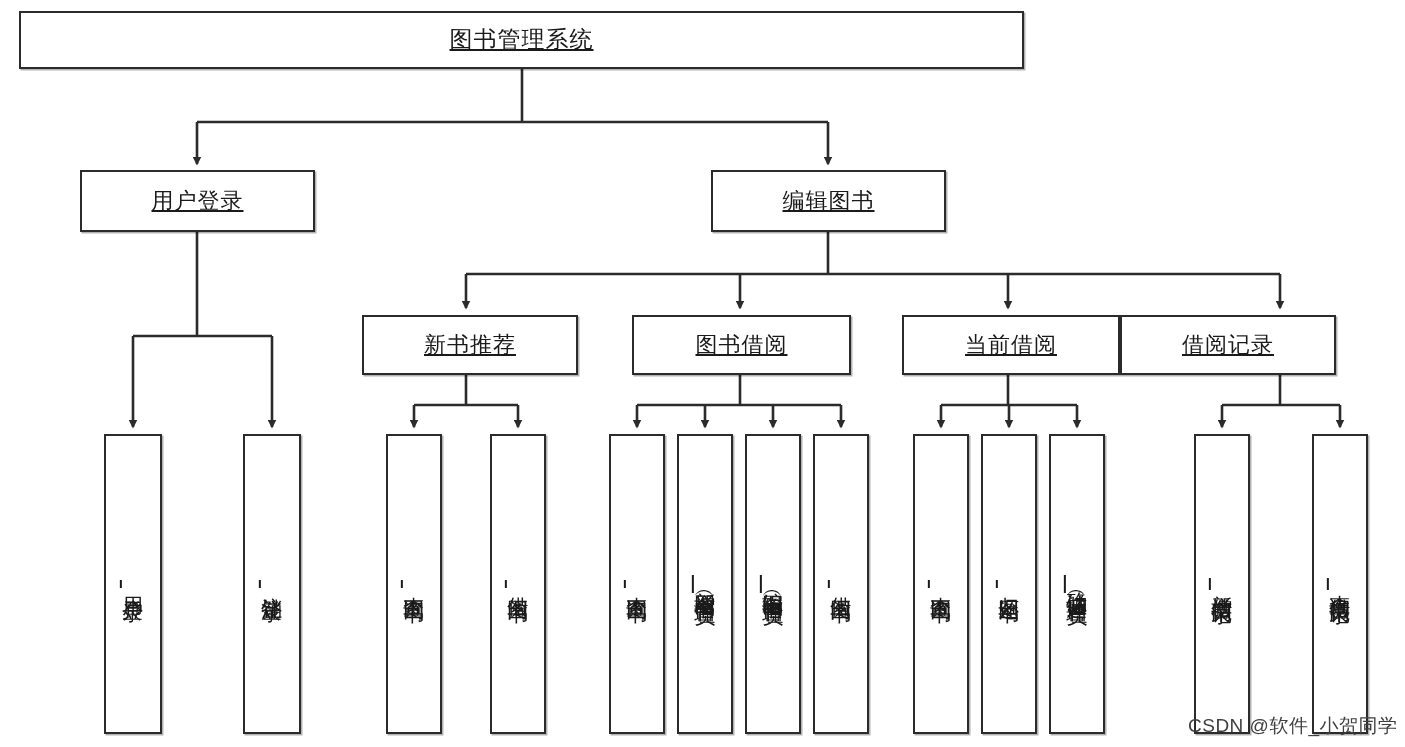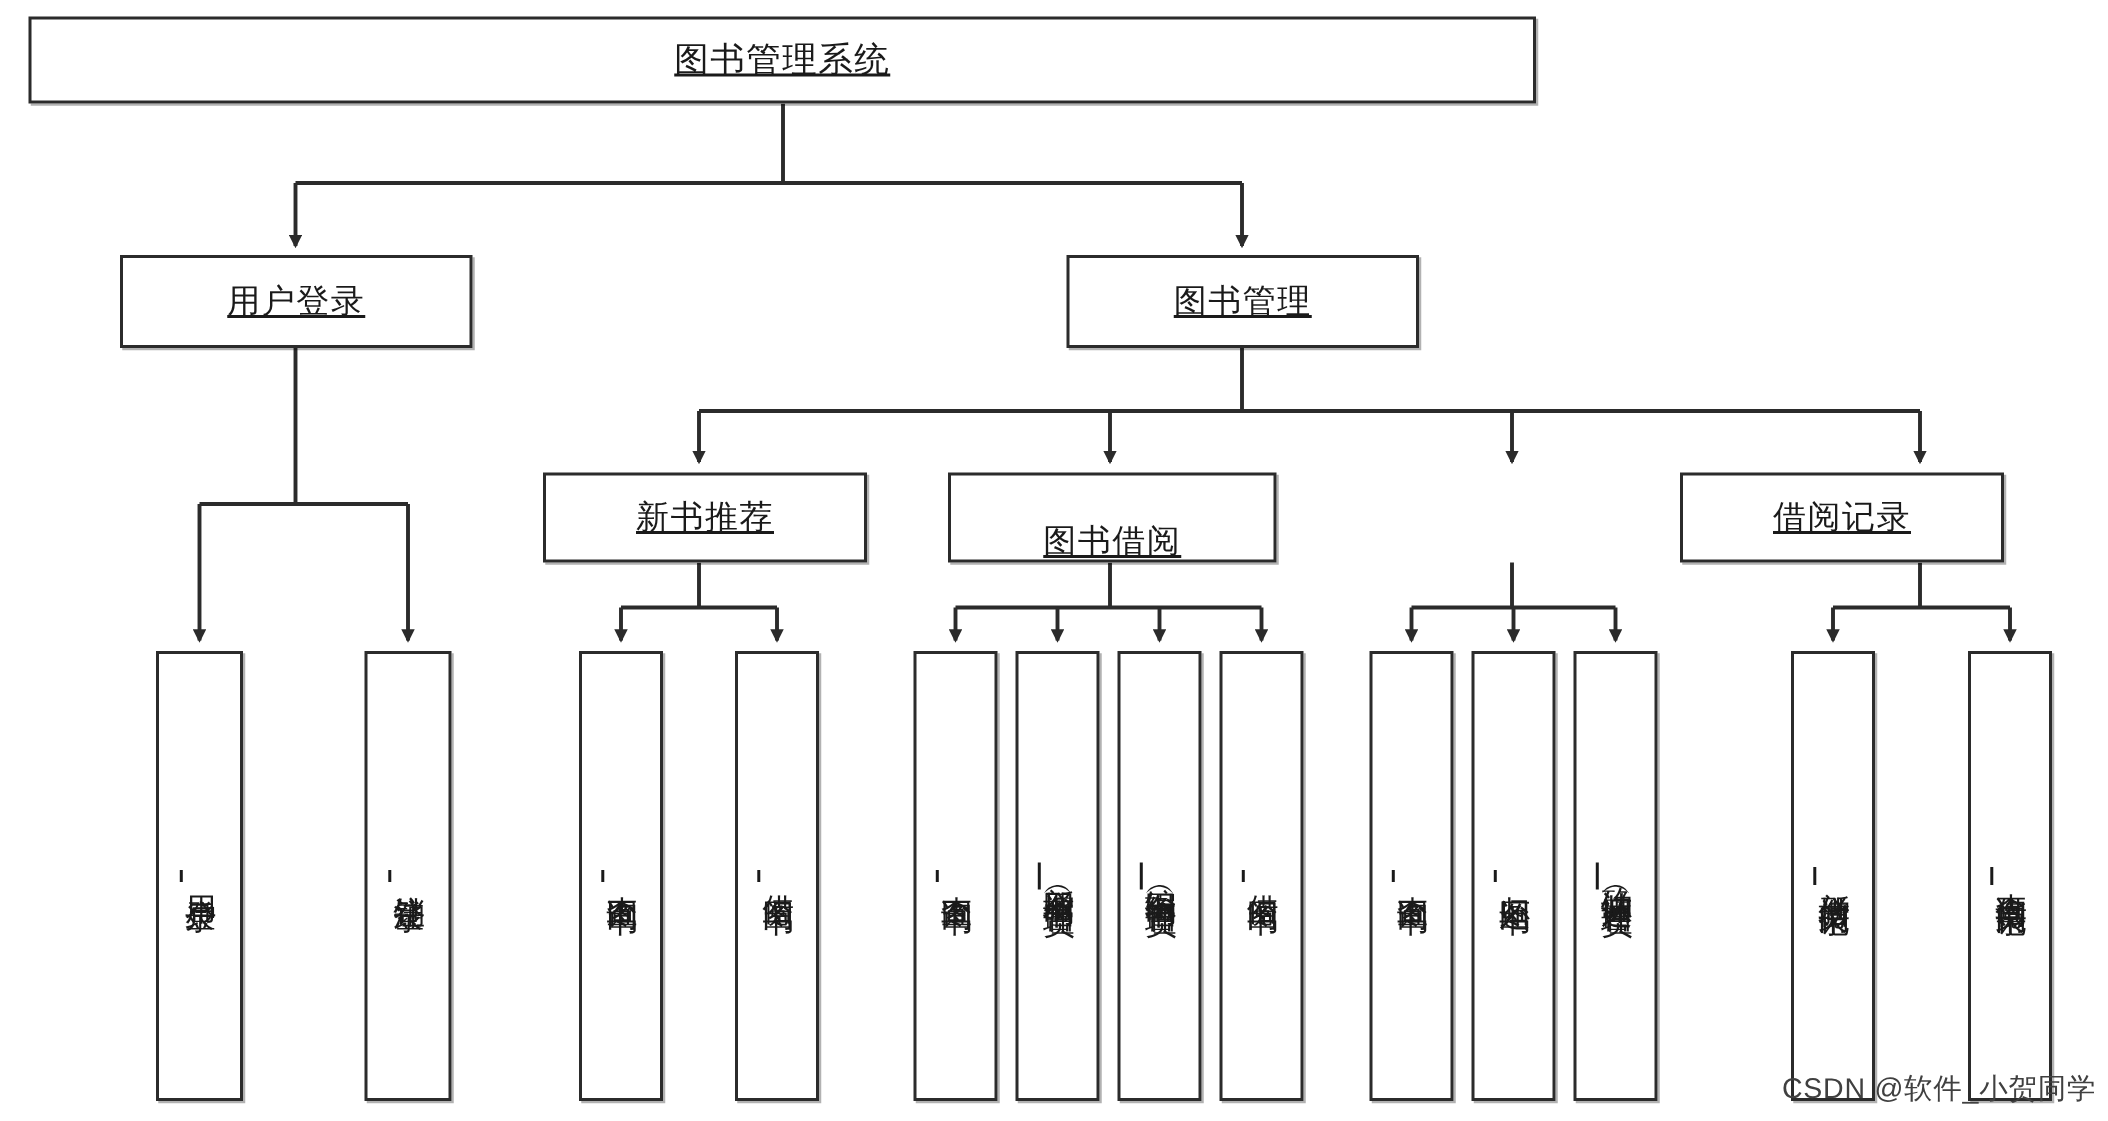--- a/index.html
+++ b/index.html
@@ -130,28 +130,31 @@
   </svg>
 
   <div class="node horizontal root" style="left:19px; top:11px; width:1005px; height:58px;">
     <span>图书管理系统</span>
   </div>
 
   <div class="node horizontal" style="left:80px; top:170px; width:235px; height:62px;">
     <span>用户登录</span>
   </div>
   <div class="node horizontal" style="left:711px; top:170px; width:235px; height:62px;">
-    <span>图书管理</span>
+    <span>编辑图书</span>
   </div>
 
   <div class="node horizontal" style="left:362px; top:315px; width:216px; height:60px;">
     <span>新书推荐</span>
   </div>
-  <div class="node horizontal" style="left:632px; top:315px; width:219px; height:60px;align-items:flex-end;">
+  <div class="node horizontal" style="left:632px; top:315px; width:219px; height:60px;">
     <span>图书借阅</span>
+  </div>
+  <div class="node horizontal" style="left:902px; top:315px; width:218px; height:60px;">
+    <span>当前借阅</span>
   </div>
   <div class="node horizontal" style="left:1120px; top:315px; width:216px; height:60px;">
     <span>借阅记录</span>
   </div>
 
   <div class="node vertical" style="left:104px; top:434px; width:58px; height:300px;">
     <span class="vtext">用户登录</span>
   </div>
   <div class="node vertical" style="left:243px; top:434px; width:58px; height:300px;">
     <span class="vtext">注销登录</span>

